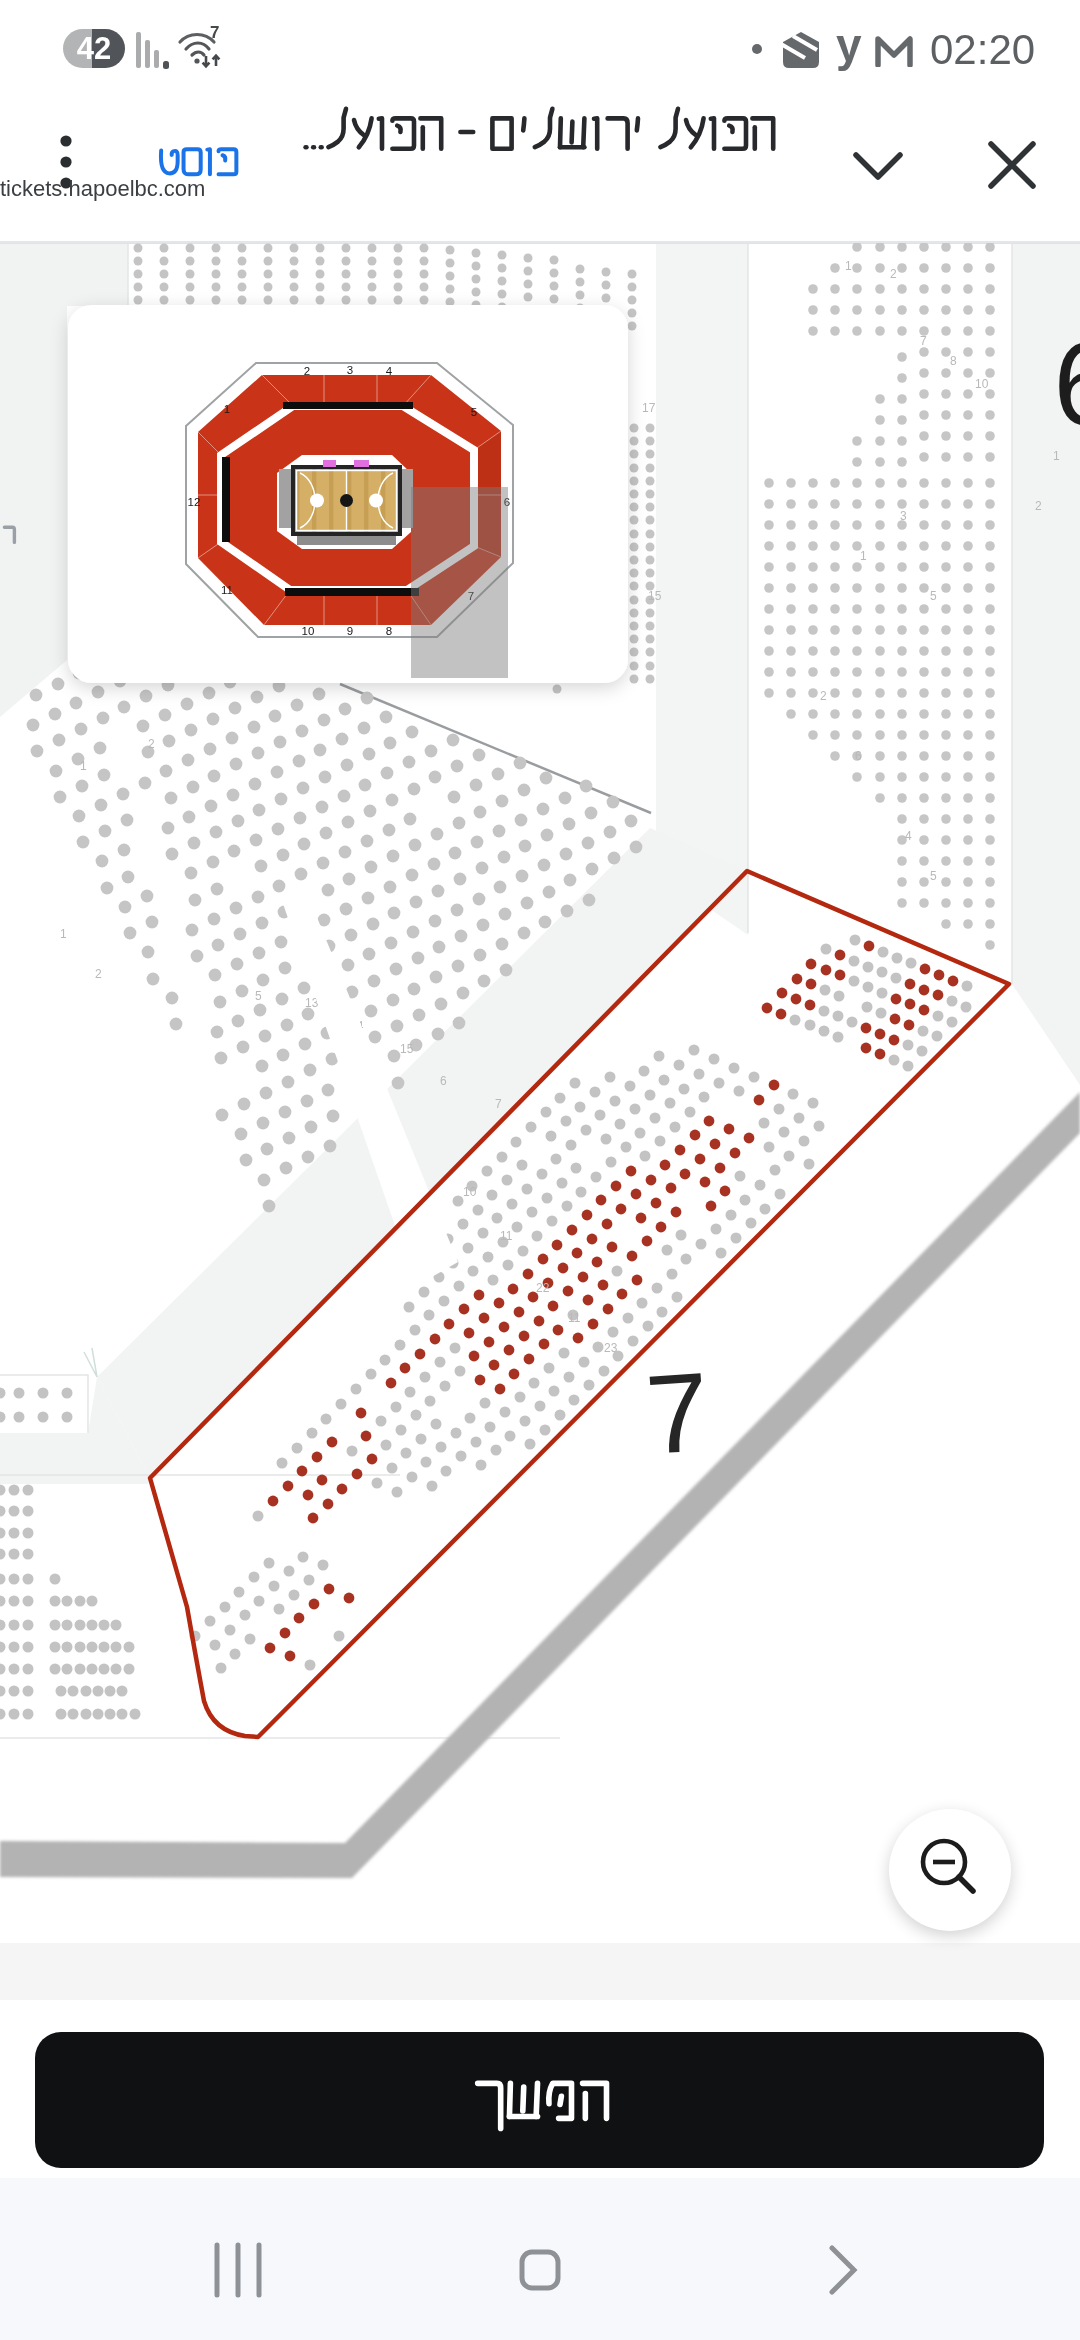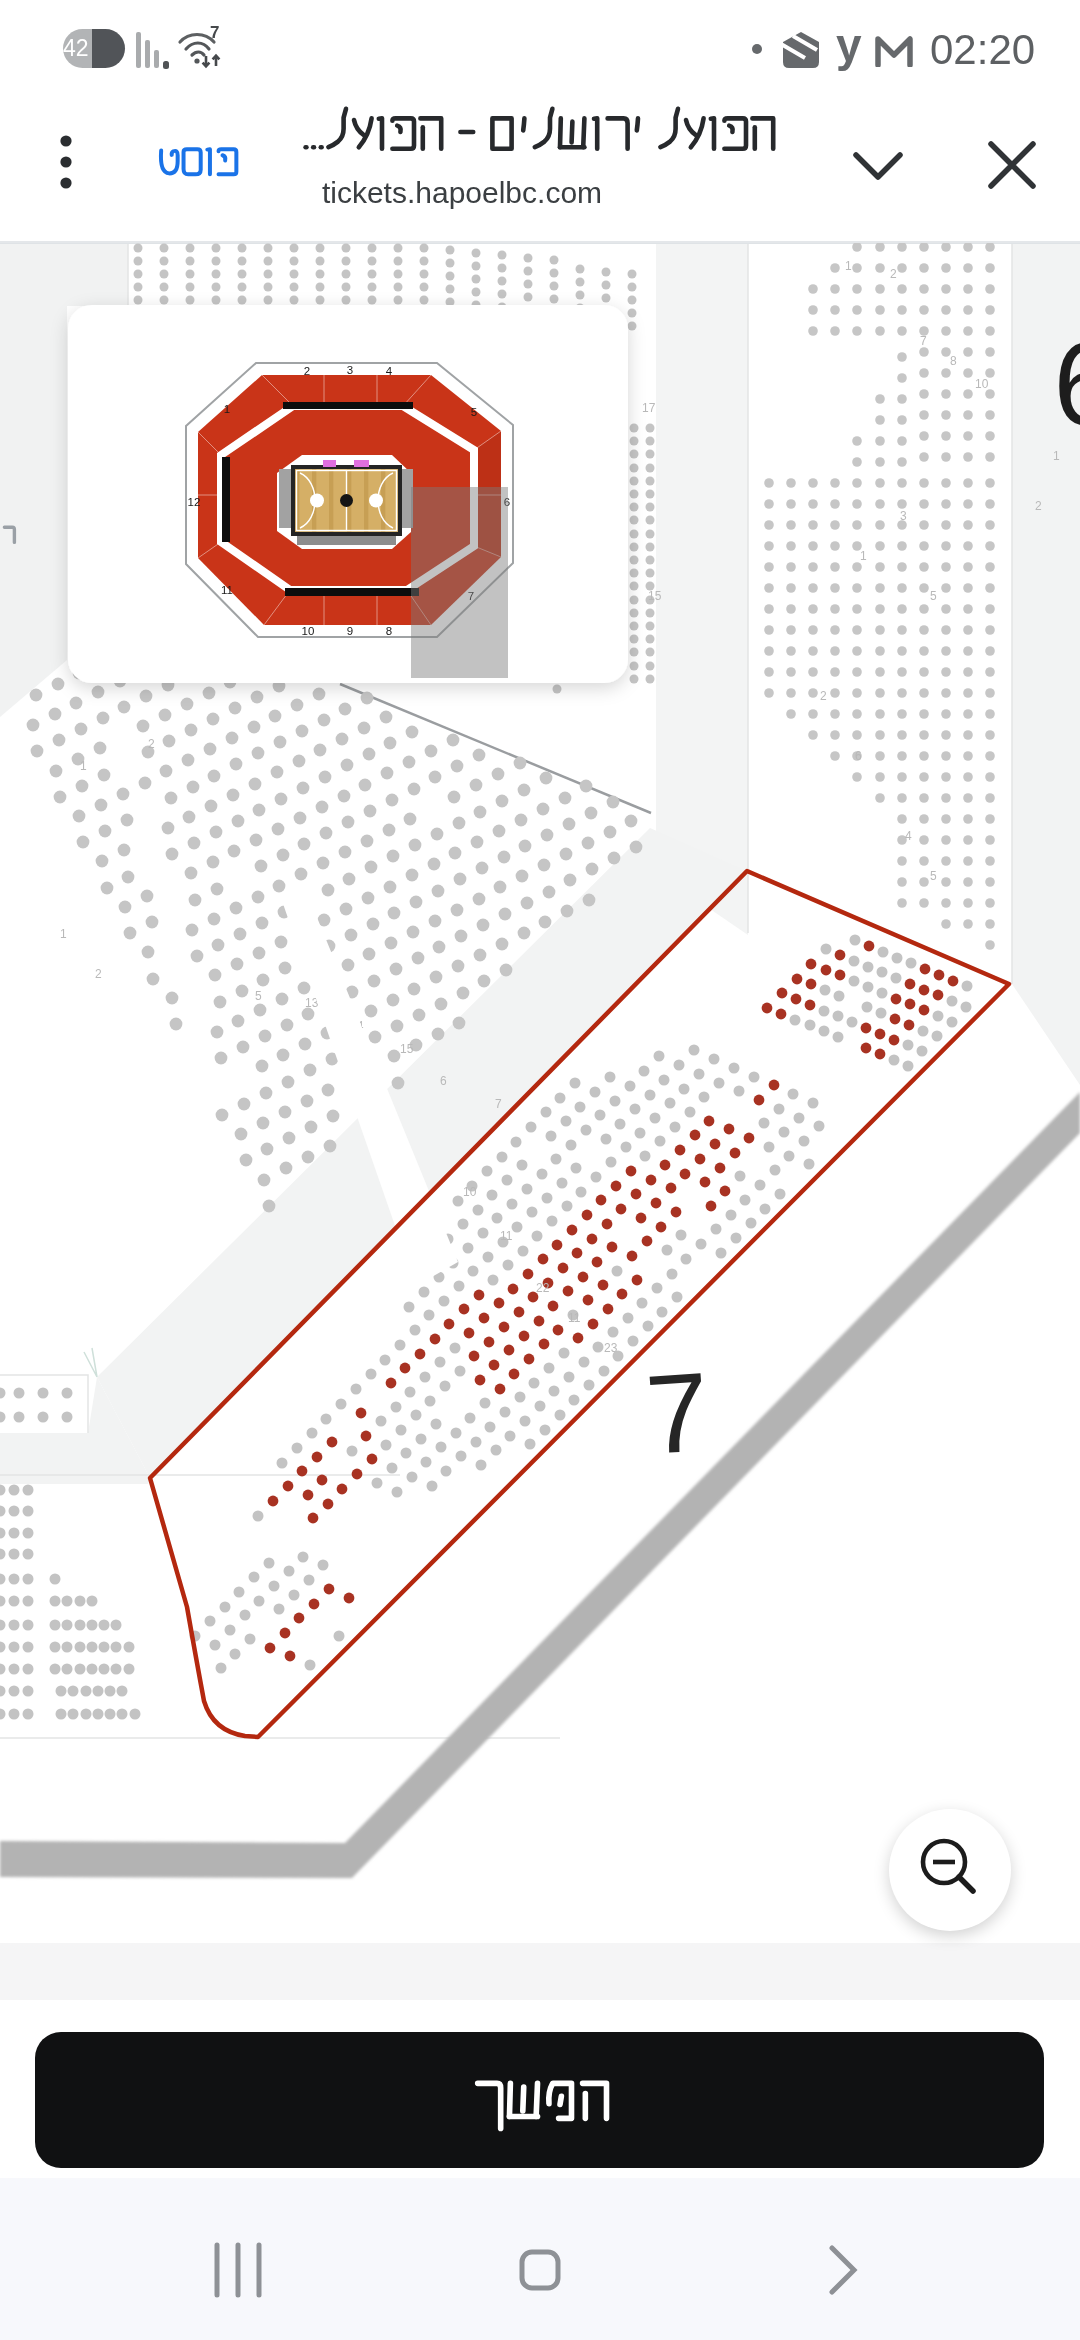--- a/index.html
+++ b/index.html
@@ -1257,21 +1257,21 @@
       <text x="471" y="600" font-size="11.5" fill="#1a1a1a" text-anchor="middle">7</text>
       <text x="389" y="635" font-size="11.5" fill="#1a1a1a" text-anchor="middle">8</text>
       <text x="350" y="635" font-size="11.5" fill="#1a1a1a" text-anchor="middle">9</text>
       <text x="308" y="635" font-size="11.5" fill="#1a1a1a" text-anchor="middle">10</text>
       <text x="227" y="594" font-size="11.5" fill="#1a1a1a" text-anchor="middle">11</text>
       <text x="194" y="506" font-size="11.5" fill="#1a1a1a" text-anchor="middle">12</text>
       <rect x="411" y="487" width="97" height="191" fill="#7a7a7a" opacity="0.46"></rect>
     </g>
   </svg>
 <div style="position:absolute;left:0;top:0;width:1080px;height:243px;background:#fff;border-bottom:2px solid #e4e7ea;box-sizing:border-box">
-    <div style="position:absolute;left:63px;top:29px;width:62px;height:39px;border-radius:20px;background:linear-gradient(to right,#b2b4b6 0 47%,#515458 47%);color:#fff;font-weight:normal;font-size:23px;text-align:left;line-height:39px">42</div>
+    <div style="position:absolute;left:63px;top:29px;width:62px;height:39px;border-radius:20px;background:linear-gradient(to right,#b2b4b6 0 47%,#515458 47%);color:#fff;font-weight:bold;font-size:31px;text-align:center;line-height:39px">42</div>
     <svg style="position:absolute;left:136px;top:28px" width="40" height="44" viewBox="0 0 40 44">
       <rect x="0" y="4" width="5" height="36" rx="2" fill="#a9abad"></rect>
       <rect x="9" y="12" width="5" height="28" rx="2" fill="#a9abad"></rect>
       <rect x="18" y="22" width="5" height="18" rx="2" fill="#a9abad"></rect>
       <rect x="27" y="33" width="6" height="8" rx="2.5" fill="#505356"></rect>
     </svg>
     <svg style="position:absolute;left:176px;top:24px" width="48" height="48" viewBox="0 0 48 48">
       <g stroke="#54575a" stroke-width="3.2" fill="none" stroke-linecap="round">
         <path d="M4,18 C13,8 29,8 38,18" opacity="0.95"></path>
         <path d="M10,25 C17,17 27,17 33,25"></path>
@@ -1298,21 +1298,21 @@
       <circle cx="12" cy="11" r="5.6" fill="#2b2e31"></circle>
       <circle cx="12" cy="32" r="5.6" fill="#2b2e31"></circle>
       <circle cx="12" cy="53" r="5.6" fill="#2b2e31"></circle>
     </svg>
     <svg style="position:absolute;left:848px;top:146px" width="60" height="42" viewBox="0 0 60 42">
       <path d="M8,9 L30,31 L52,9" fill="none" stroke="#303336" stroke-width="5.5" stroke-linecap="round" stroke-linejoin="round"></path>
     </svg>
     <svg style="position:absolute;left:986px;top:139px" width="52" height="52" viewBox="0 0 52 52">
       <path d="M5,5 L47,47 M47,5 L5,47" stroke="#303336" stroke-width="5.5" stroke-linecap="round"></path>
     </svg>
-    <div style="position:absolute;left:0;top:176px;width:924px;text-align:center;font-size:30px;color:#3b3f42">tickets.hapoelbc.com</div>
+    <div style="position:absolute;left:0;top:176px;width:924px;font-size:22px;color:#3b3f42">tickets.hapoelbc.com</div>
   </div>
 <svg width="1080" height="243" viewBox="0 0 1080 243" style="position:absolute;left:0;top:0">
     <g stroke="#27292c" fill="none" stroke-width="11.5" stroke-linecap="round" stroke-linejoin="round">
       <path transform="translate(749.2,112.0) scale(0.4000)" d="M8,16 L60,16 L60,92"></path>
       <path transform="translate(749.2,112.0) scale(0.4000)" d="M14,38 L14,92"></path>
       <path transform="translate(721.2,112.0) scale(0.4000)" d="M8,22 Q8,16 16,16 L54,16 Q62,16 62,24 L62,84 Q62,92 54,92 L8,92"></path>
       <path transform="translate(721.2,112.0) scale(0.4000)" d="M20,34 Q31,37 28,50"></path>
       <path transform="translate(706.8,112.0) scale(0.4000)" d="M10,17 L18,16 L18,92"></path>
       <path transform="translate(681.2,112.0) scale(0.4000)" d="M56,16 Q50,58 24,88"></path>
       <path transform="translate(681.2,112.0) scale(0.4000)" d="M12,20 Q17,44 36,57"></path>

